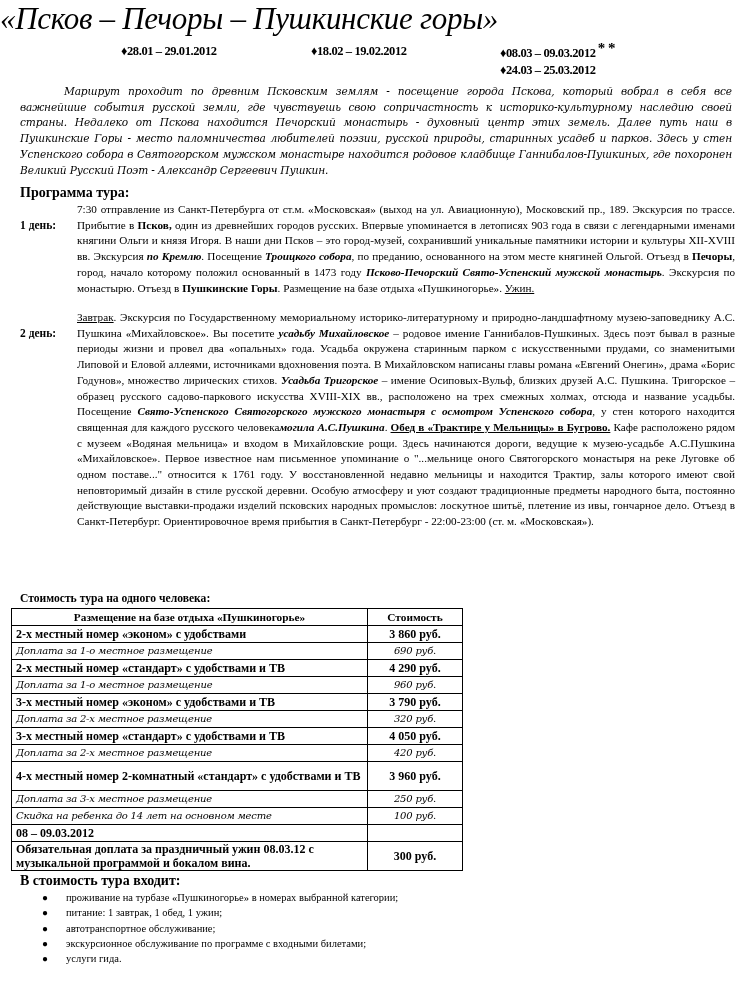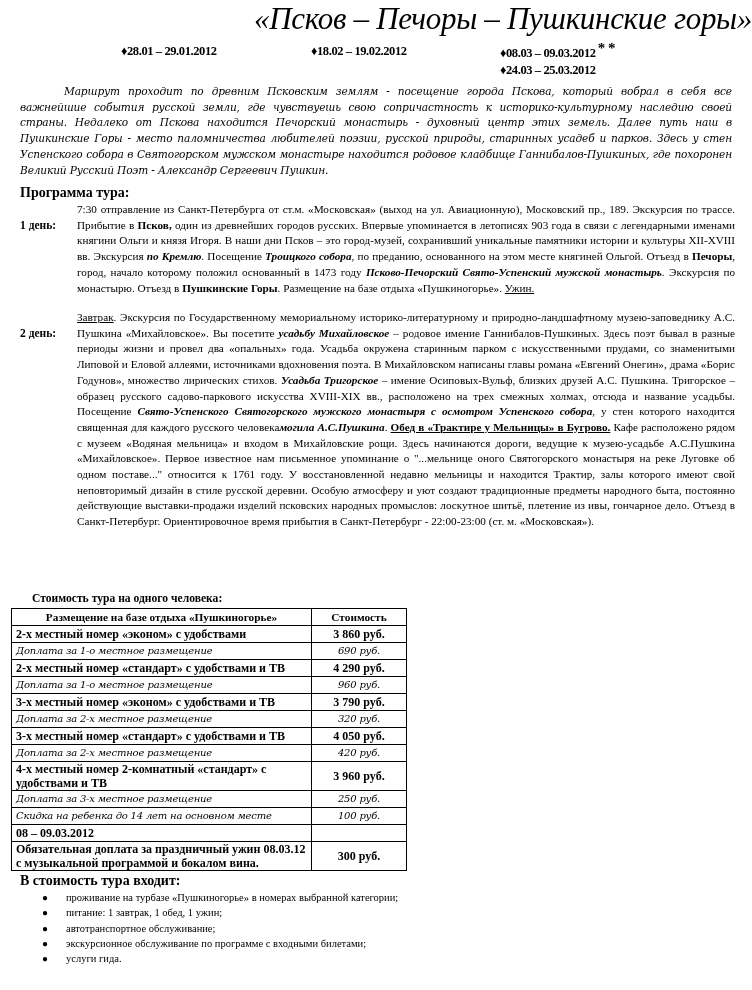--- a/index.html
+++ b/index.html
@@ -1,21 +1,21 @@
 <!DOCTYPE html>
 <html><head>
   <meta charset="utf-8">
   <style>
     html, body { margin: 0; padding: 0; background: #ffffff; }
     body {
       width: 752px; height: 990px; overflow: hidden; position: relative;
       font-family: "Liberation Serif", "DejaVu Serif", serif; color: #000;
     }
     .title {
-      position: absolute; left: 0; top: 2px; width: 752px; text-align: right;
+      position: absolute; left: 0; top: 2px; width: 752px; text-align: left;
       font-style: italic; font-size: 31px; line-height: 34px; letter-spacing: -0.3px;
     }
     .dates { position: absolute; top: 44px; font-weight: bold; font-size: 12.5px; letter-spacing: -0.4px; white-space: nowrap; }
     .dates .sup { font-size: 15px; position: relative; top: -4px; margin-left: 2px; }
     #d1 { left: 121px; }
     #d2 { left: 311px; }
     #d3 { left: 500px; }
     #d4 { left: 500px; top: 63px; }
     .intro {
       position: absolute; left: 20px; top: 84px; width: 712px;
@@ -27,23 +27,23 @@
     }
     #prog-head { top: 185px; }
     .day { position: absolute; left: 20px; width: 715px; font-size: 11.2px; line-height: 15.7px; }
     .day .label { position: absolute; left: 0; top: 16px; font-weight: bold; font-size: 11.5px; }
     .day .text { margin-left: 57px; text-align: justify; }
     #day1 { top: 202px; }
     #day2 { top: 310px; }
     .bi { font-weight: bold; font-style: italic; }
     .b { font-weight: bold; }
     .u { text-decoration: underline; }
-    #cost-head { top: 592px; font-size: 11.6px; left: 20px; margin-left: 12px; }
+    #cost-head { top: 592px; font-size: 11.6px; left: 20px; }
     table.price {
-      position: absolute; left: 11px; top: 608px; width: 396px;
+      position: absolute; left: 11px; top: 608px; width: 452px;
       border-collapse: collapse; font-size: 11px;
     }
     table.price td, table.price th {
       border: 1px solid #000; padding: 0 4px; height: 16px; line-height: 14px;
     }
     table.price th { font-weight: bold; text-align: center; font-size: 11.3px; }
     table.price td.p { text-align: center; width: 86px; }
     table.price tr.bold td { font-weight: bold; font-size: 12px; }
     table.price tr.ital td { font-style: italic; font-family: "DejaVu Serif", serif; font-size: 10px; letter-spacing: -0.2px; }
     table.price tr.tall td { height: 28px; }

